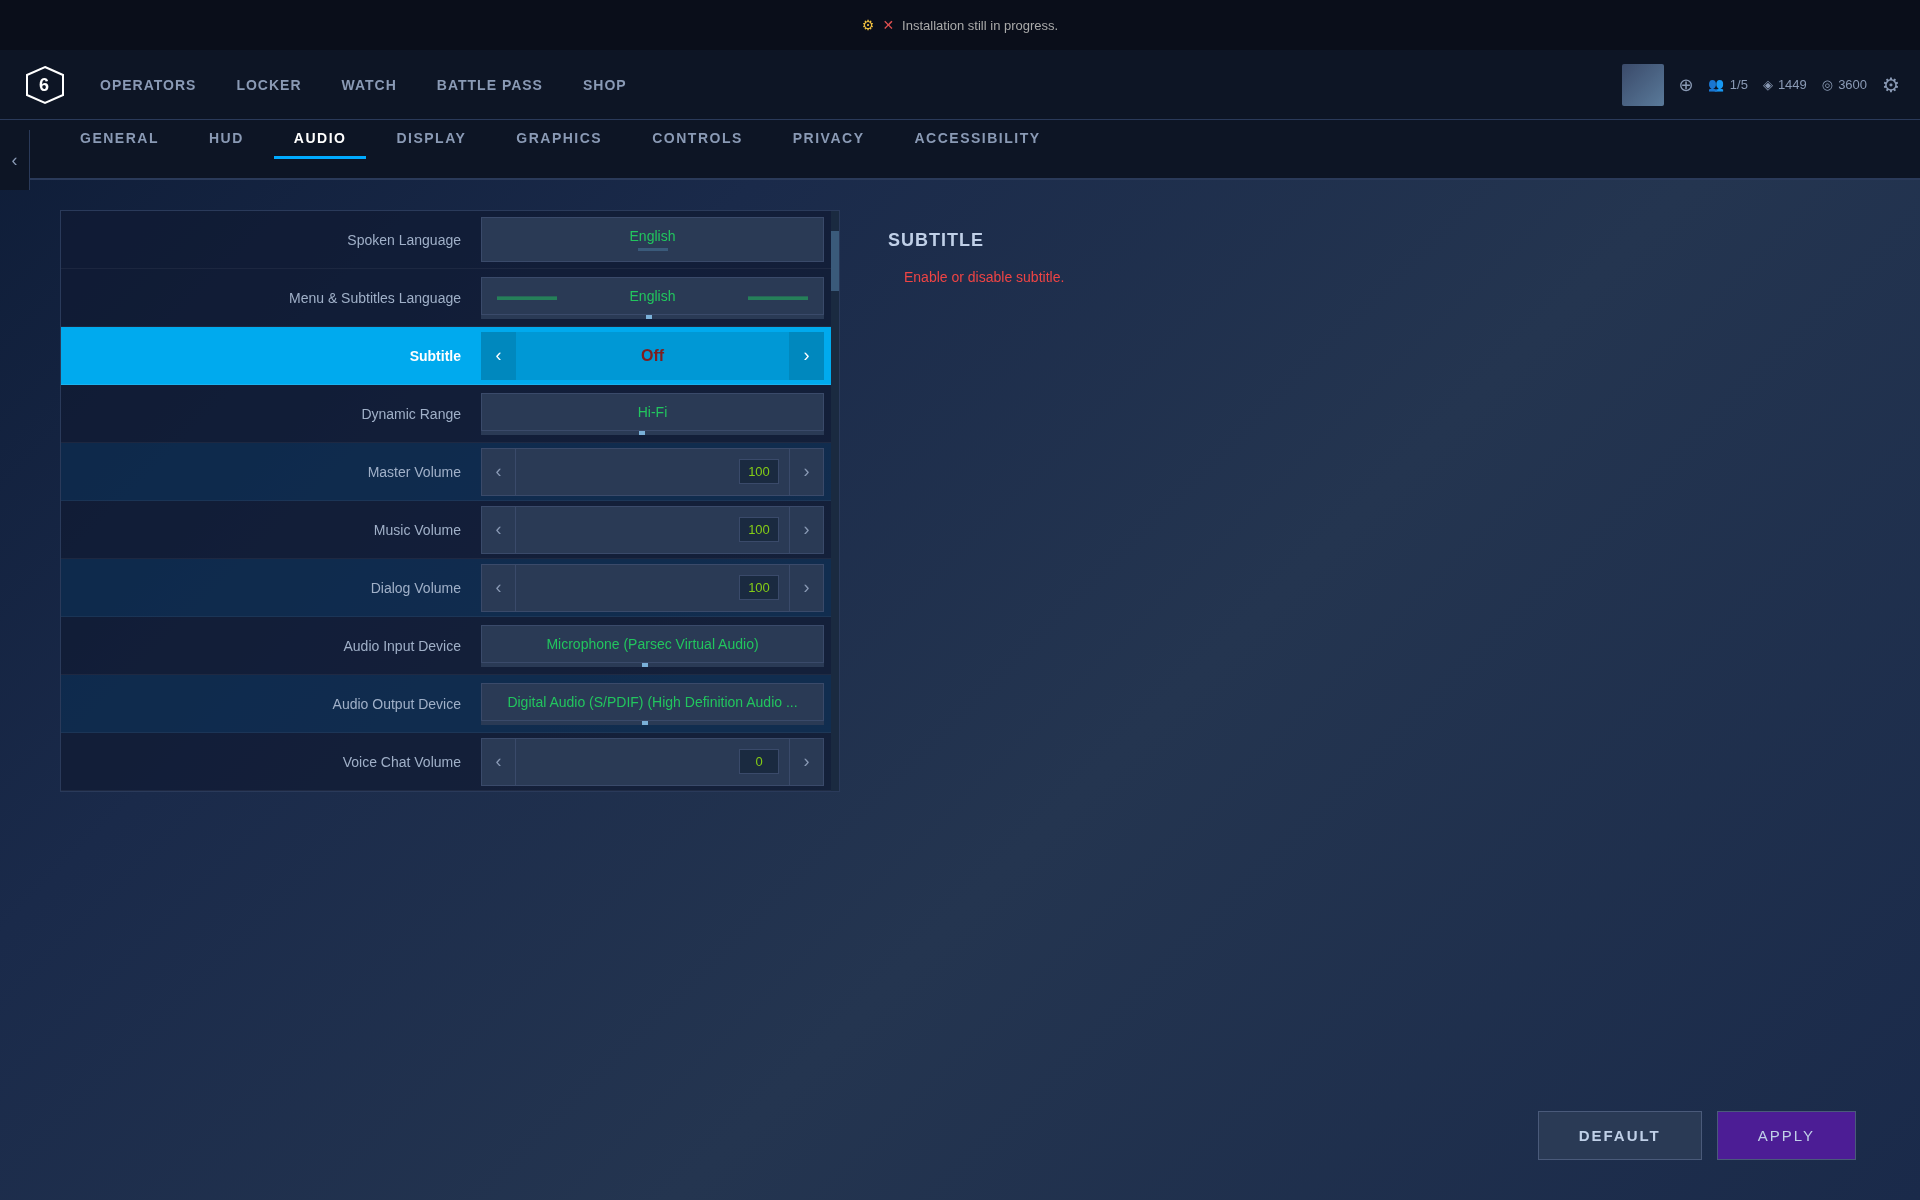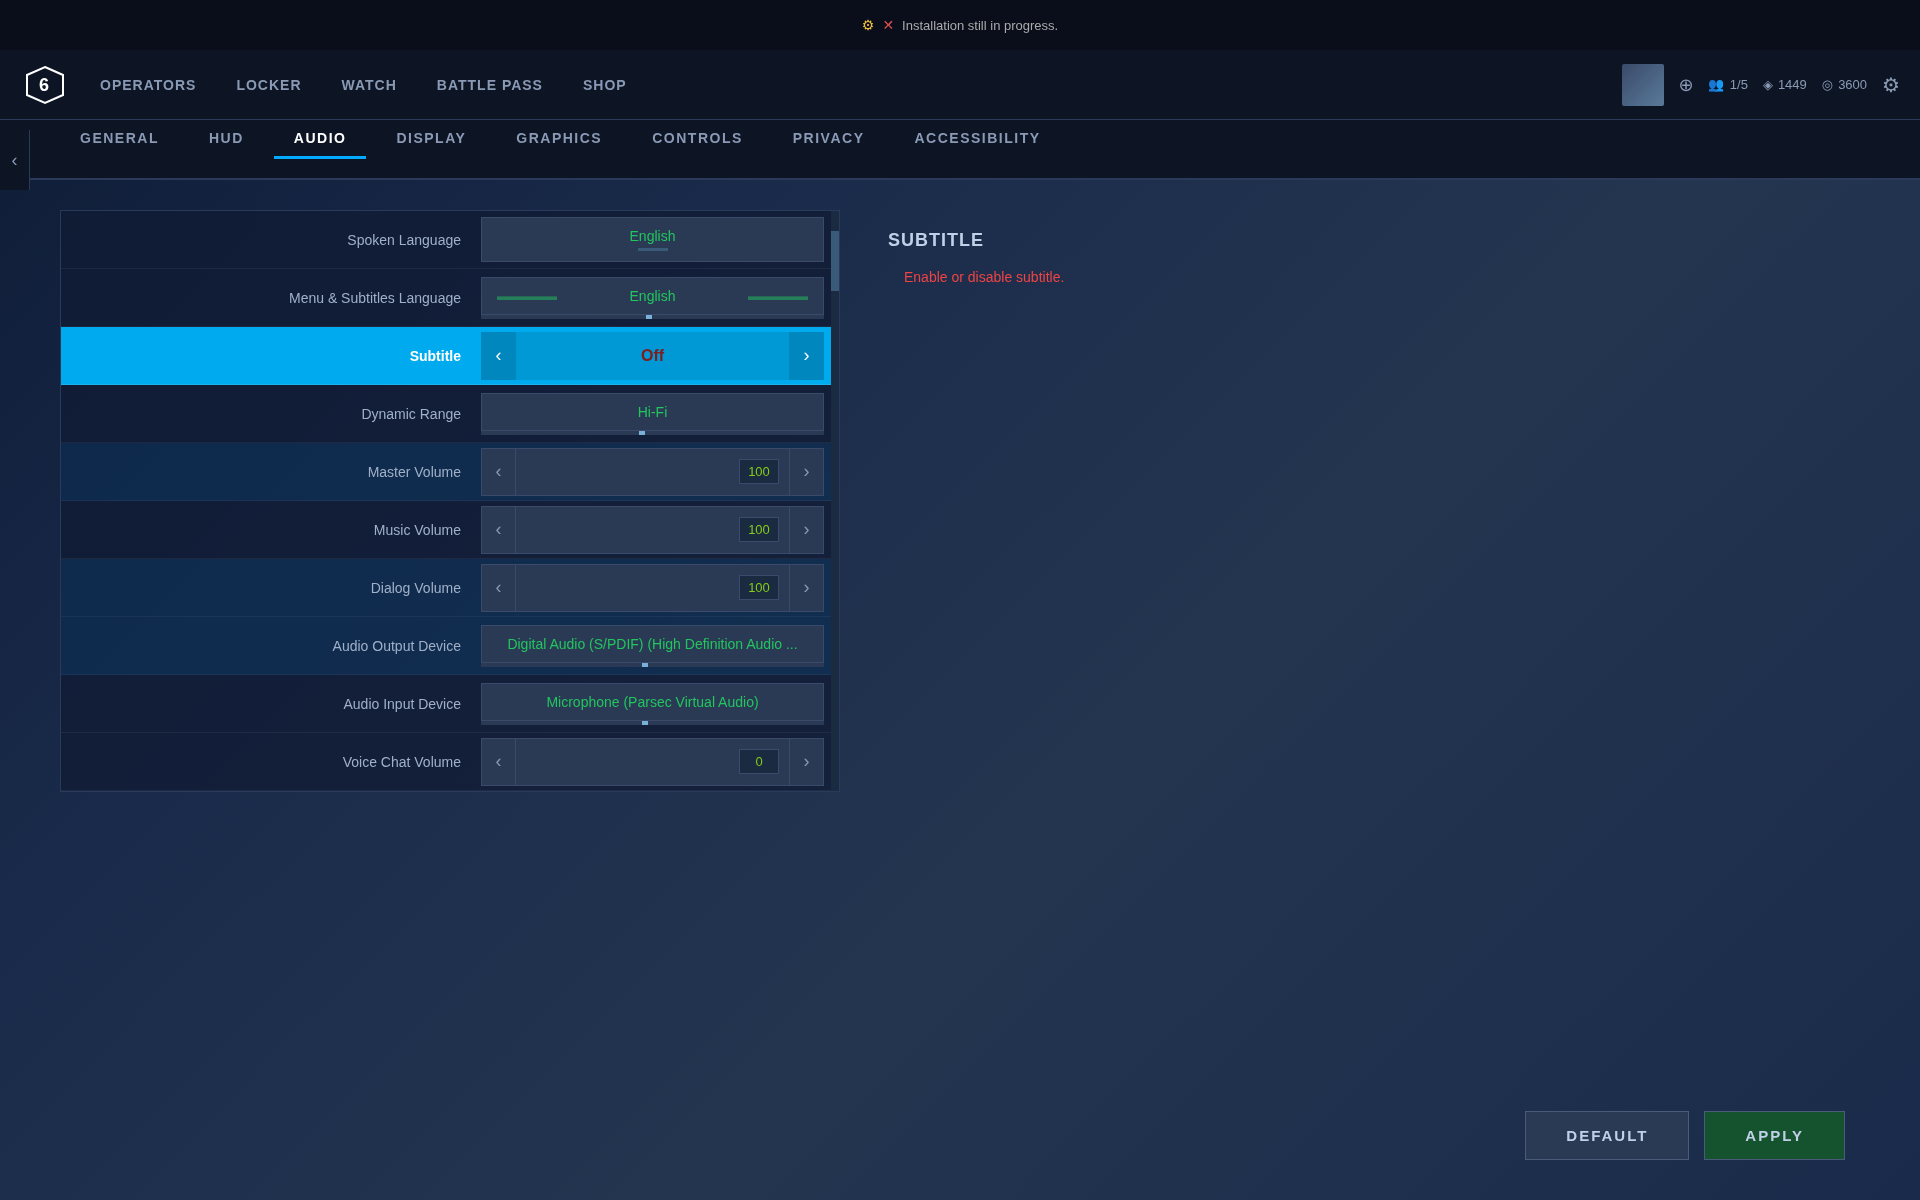--- a/index.html
+++ b/index.html
@@ -334,42 +334,42 @@
       color: #ef4444;
       font-size: 14px;
       line-height: 1.6;
       margin-left: 16px;
     }
 
     
     .bottom-buttons {
       position: absolute;
       bottom: 40px;
-      right: 75px;
+      right: 64px;
       display: flex;
       gap: 15px;
       z-index: 10;
     }
     .btn-default {
       background: #2a3a55;
       border: 1px solid #4a5a7a;
       color: #c0d0e8;
       font-size: 15px;
       font-weight: bold;
       letter-spacing: 2px;
       padding: 15px 40px;
       cursor: pointer;
       text-transform: uppercase;
     }
     .btn-apply {
-      background: #14532d;
+      background: #4c1d95;
       border: 1px solid #4a5a7a;
       color: #c0d0e8;
       font-size: 15px;
-      font-weight: bold;
+      font-weight: normal;
       letter-spacing: 2px;
       padding: 15px 40px;
       cursor: pointer;
       text-transform: uppercase;
     }
 
   </style>
 </head>
 <body>
 
@@ -510,37 +510,37 @@
         <div class="arrow-control">
           <div class="arrow-btn">‹</div>
           <div class="arrow-value">
             <div class="arrow-value-box">100</div>
           </div>
           <div class="arrow-btn">›</div>
         </div>
       </div>
     </div>
 
+    <div class="setting-row">
+      <div class="setting-label">Audio Input Device</div>
+      <div class="setting-control">
+        <div class="dropdown-control">
+          <span>Microphone (Parsec Virtual Audio)</span>
+        </div>
+        <div style="height:4px; background:#2a3a55; position:relative;">
+          <div style="position:absolute; left:47%; width:6px; height:4px; background:#7ab0d8;"></div>
+        </div>
+      </div>
+    </div>
+
     <div class="setting-row highlighted">
       <div class="setting-label">Audio Output Device</div>
       <div class="setting-control">
         <div class="dropdown-control">
           <span>Digital Audio (S/PDIF) (High Definition Audio ...</span>
-        </div>
-        <div style="height:4px; background:#2a3a55; position:relative;">
-          <div style="position:absolute; left:47%; width:6px; height:4px; background:#7ab0d8;"></div>
-        </div>
-      </div>
-    </div>
-
-    <div class="setting-row">
-      <div class="setting-label">Audio Input Device</div>
-      <div class="setting-control">
-        <div class="dropdown-control">
-          <span>Microphone (Parsec Virtual Audio)</span>
         </div>
         <div style="height:4px; background:#2a3a55; position:relative;">
           <div style="position:absolute; left:47%; width:6px; height:4px; background:#7ab0d8;"></div>
         </div>
       </div>
     </div>
 
     <div class="setting-row">
       <div class="setting-label">Voice Chat Volume</div>
       <div class="setting-control">

